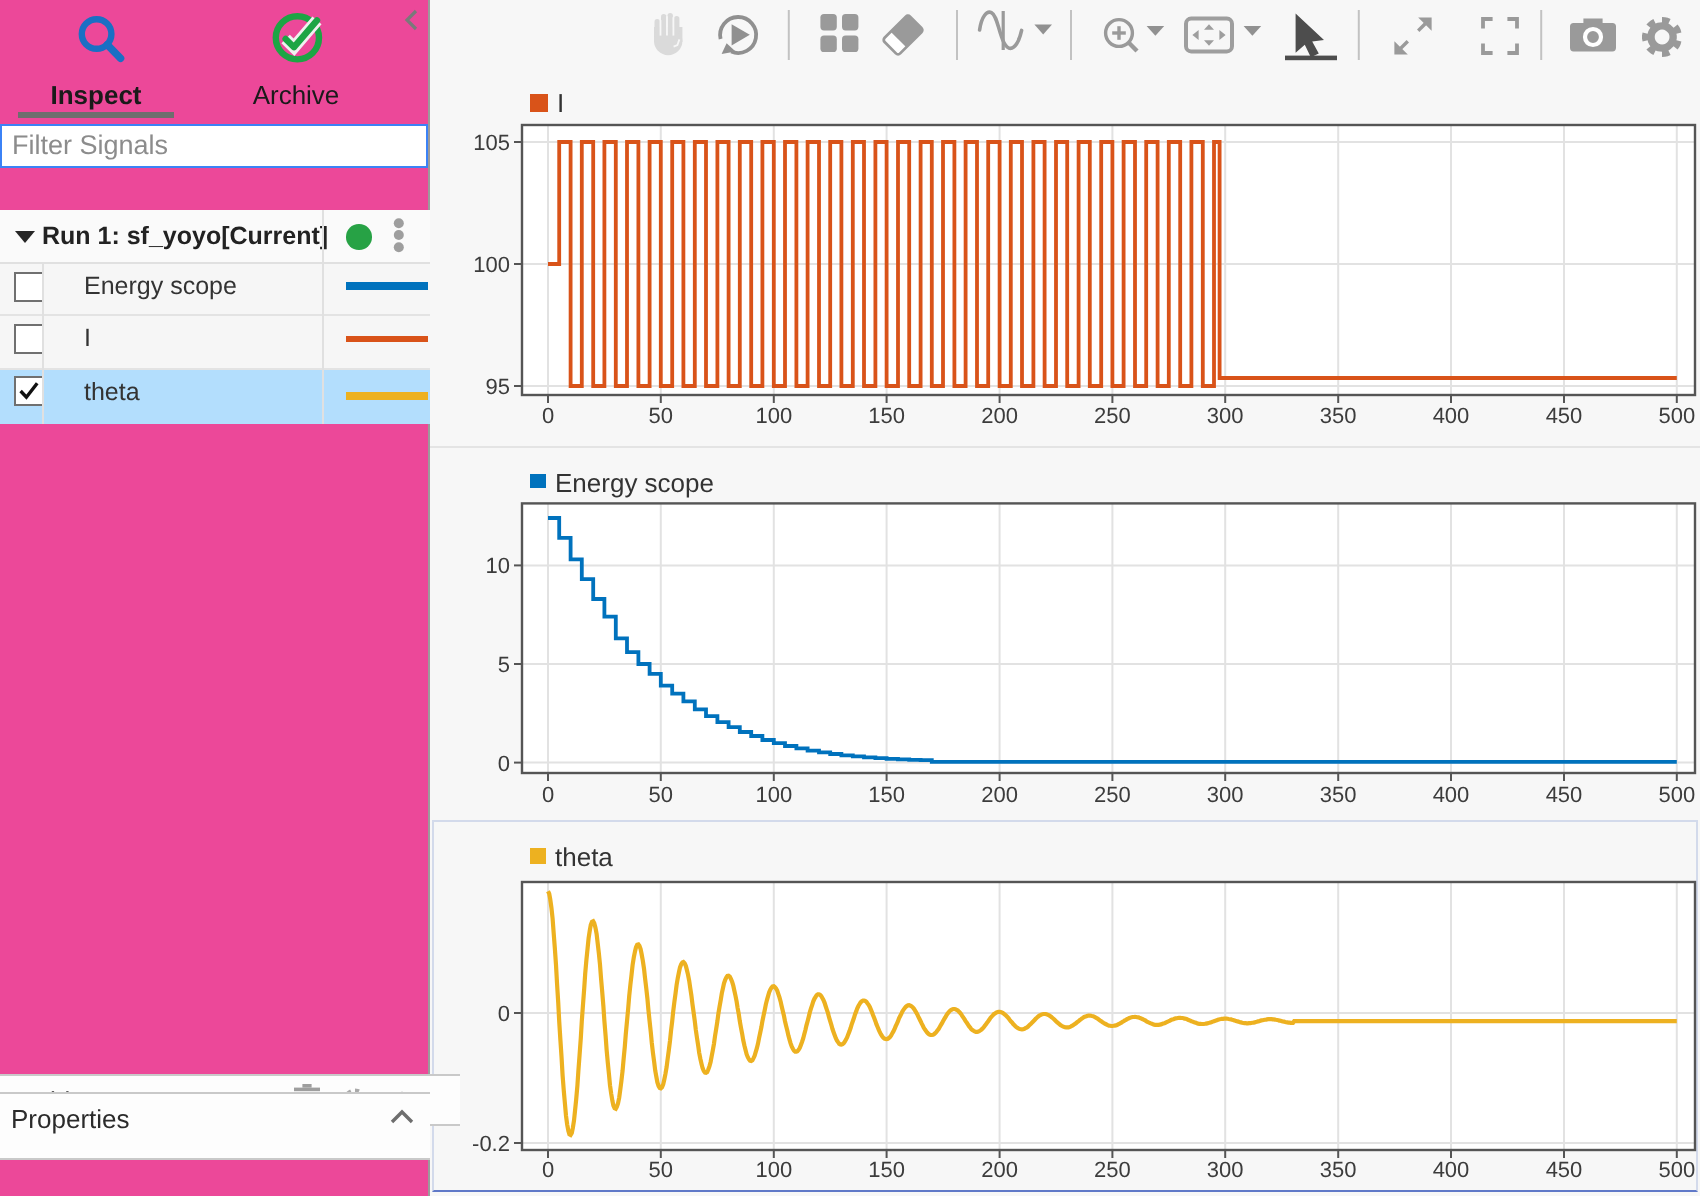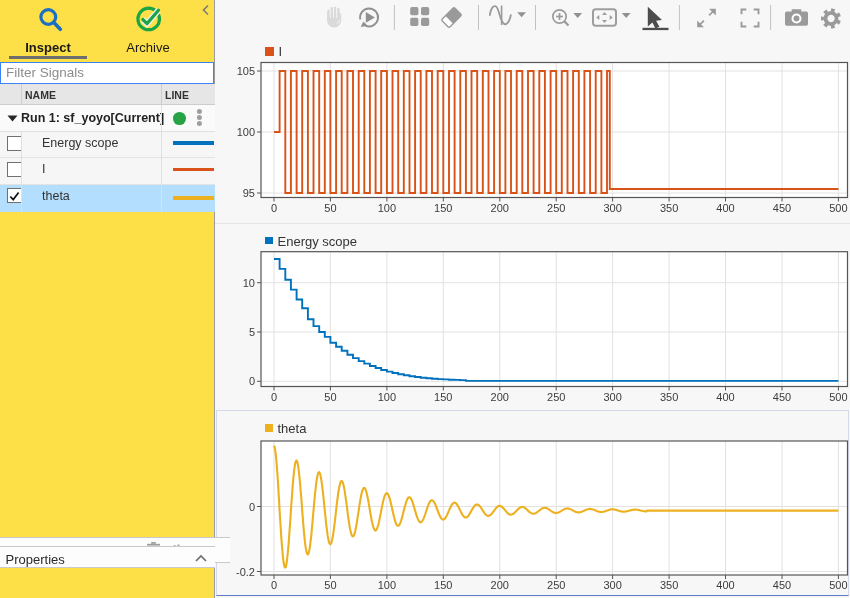--- a/index.html
+++ b/index.html
@@ -224,46 +224,40 @@
 <text x="255" y="575.5" font-size="11" fill="#3c3c3c" text-anchor="end" font-family="Liberation Sans, sans-serif">-0.2</text>
 </svg>
 
 <div style="position:absolute;left:264.5px;top:46.5px;width:9.5px;height:9.5px;background:#d95319"></div>
 <div style="position:absolute;left:278.5px;top:43.5px;font-size:13px;color:#333">I</div>
 <div style="position:absolute;left:265px;top:236.5px;width:7.5px;height:7.5px;background:#0072bd"></div>
 <div style="position:absolute;left:277.5px;top:233.5px;font-size:13px;color:#333">Energy scope</div>
 <div style="position:absolute;left:265px;top:423.5px;width:8px;height:8px;background:#edb120"></div>
 <div style="position:absolute;left:277.5px;top:420.5px;font-size:13px;color:#333">theta</div>
 
-<div style="position:absolute;left:0;top:0;width:215px;height:598px;background:#fde047;border-right:1px solid #9b9b9b;box-sizing:border-box">
+<div style="position:absolute;left:0;top:0;width:215px;height:598px;background:#ec4899;border-right:1px solid #9b9b9b;box-sizing:border-box">
 
   <svg style="position:absolute;left:37px;top:6px" width="26" height="26" viewBox="0 0 26 26">
     <circle cx="11.3" cy="11" r="7.4" fill="none" stroke="#1a6fc4" stroke-width="3.2"></circle>
     <line x1="16.6" y1="16.3" x2="23.3" y2="23.2" stroke="#1a6fc4" stroke-width="3.7" stroke-linecap="round"></line>
   </svg>
   <svg style="position:absolute;left:135.5px;top:5.5px" width="27" height="27" viewBox="0 0 27 27">
     <circle cx="12.7" cy="12.9" r="10.8" fill="none" stroke="#1ca544" stroke-width="3.2"></circle>
     <path d="M6.8 13.5 L11 17.6 L22.5 4.2" fill="none" stroke="#f0f0f0" stroke-width="6"></path>
     <path d="M6.8 13.5 L11 17.6 L22.5 4.2" fill="none" stroke="#1ca544" stroke-width="3.2" stroke-linecap="round" stroke-linejoin="round"></path>
   </svg>
   <div style="position:absolute;left:0px;top:40px;width:96px;text-align:center;font-size:13px;font-weight:bold;color:#1a1a1a">Inspect</div>
   <div style="position:absolute;left:100px;top:40px;width:96px;text-align:center;font-size:13px;color:#1a1a1a">Archive</div>
   <div style="position:absolute;left:9px;top:56px;width:78px;height:3px;background:#6e6e6e"></div>
   <svg style="position:absolute;left:200px;top:3.5px" width="12" height="12" viewBox="0 0 12 12">
     <path d="M8 1.5 L3.5 6 L8 10.5" fill="none" stroke="#7a7a7a" stroke-width="1.6"></path>
   </svg>
 
   <div style="position:absolute;left:0px;top:62px;width:214px;height:21.8px;background:#fff;border:1px solid #3b82f6;box-sizing:border-box;color:#8c8c8c;font-size:13.5px;line-height:20px;padding-left:5px">Filter Signals</div>
 
-  <div style="position:absolute;left:0;top:83.8px;width:215px;height:21.1px;background:#e6e6e6;border-bottom:1px solid #cdcdcd;box-sizing:border-box">
-    <div style="position:absolute;left:25px;top:5.2px;font-size:10.5px;font-weight:bold;color:#333">NAME</div>
-    <div style="position:absolute;left:165px;top:5.2px;font-size:10.5px;font-weight:bold;color:#333">LINE</div>
-    <div style="position:absolute;left:21px;top:0;width:1px;height:20px;background:#cdcdcd"></div>
-    <div style="position:absolute;left:161px;top:0;width:1px;height:20px;background:#cdcdcd"></div>
-  </div>
 
   <div style="position:absolute;left:0;top:104.9px;width:215px;height:27.3px;background:#fafafa;border-bottom:1px solid #e0e0e0;box-sizing:border-box">
     <svg style="position:absolute;left:7px;top:10.3px" width="11" height="7" viewBox="0 0 11 7">
         <path d="M0.5 0.5 L10.5 0.5 L5.5 6.5 Z" fill="#262626"></path>
       </svg>
     <div style="position:absolute;left:21px;top:6px;width:146px;font-size:12.5px;font-weight:bold;color:#222;white-space:nowrap;overflow:hidden">Run 1: sf_yoyo[Current]</div>
     <div style="position:absolute;left:173px;top:7.2px;width:12.8px;height:12.8px;border-radius:50%;background:#27a245"></div>
     <svg style="position:absolute;left:196px;top:4.6px" width="7" height="22" viewBox="0 0 7 22">
       <circle cx="3.4" cy="2.6" r="2.5" fill="#9e9e9e"></circle>
         <circle cx="3.4" cy="8.5" r="2.5" fill="#9e9e9e"></circle>
@@ -300,19 +294,19 @@
     </svg>
     <path>
     <svg style="position:absolute;left:171px;top:6px" width="13" height="13" viewBox="0 0 13 13">
           <path d="M6.5 0.3 L7.3 0.4 L8.1 0.5 L8.9 0.8 L8.2 2.3 L8.8 2.6 L9.2 2.9 L9.7 3.3 L10.9 2.1 L11.4 2.7 L11.9 3.4 L12.2 4.1 L10.7 4.8 L10.8 5.3 L11.0 5.9 L11.0 6.5 L12.7 6.5 L12.6 7.3 L12.5 8.1 L12.2 8.9 L10.7 8.2 L10.4 8.8 L10.1 9.2 L9.7 9.7 L10.9 10.9 L10.3 11.4 L9.6 11.9 L8.9 12.2 L8.2 10.7 L7.7 10.8 L7.1 11.0 L6.5 11.0 L6.5 12.7 L5.7 12.6 L4.9 12.5 L4.1 12.2 L4.8 10.7 L4.3 10.4 L3.8 10.1 L3.3 9.7 L2.1 10.9 L1.6 10.3 L1.1 9.6 L0.8 8.9 L2.3 8.2 L2.2 7.7 L2.0 7.1 L2.0 6.5 L0.3 6.5 L0.4 5.7 L0.5 4.9 L0.8 4.1 L2.3 4.8 L2.6 4.2 L2.9 3.8 L3.3 3.3 L2.1 2.1 L2.7 1.6 L3.4 1.1 L4.1 0.8 L4.8 2.3 L5.3 2.2 L5.9 2.0 L6.5 2.0 Z M6.5 4.4 a2.1 2.1 0 1 0 0.1 0 Z" fill="#a9a9a9" fill-rule="evenodd"></path>
         </svg>
     <svg style="position:absolute;left:195px;top:7px" width="12" height="9" viewBox="0 0 12 9">
           <path d="M1 7 L6 2 L11 7" fill="none" stroke="#6e6e6e" stroke-width="1.7"></path>
         </svg>
   </path></div>
 
-  <div style="position:absolute;left:0;top:546px;width:215px;height:22px;background:#fdfdfd;border-top:1px solid #c9c9c9;border-bottom:1px solid #c9c9c9;box-sizing:border-box">
+  <div style="position:absolute;left:0;top:546px;width:215px;height:34px;background:#fdfdfd;border-top:1px solid #c9c9c9;border-bottom:1px solid #c9c9c9;box-sizing:border-box">
     <div style="position:absolute;left:5.5px;top:4.5px;font-size:13px;color:#2b2b2b">Properties</div>
     <svg style="position:absolute;left:195px;top:7px" width="12" height="9" viewBox="0 0 12 9">
         <path d="M1 7 L6 2 L11 7" fill="none" stroke="#6e6e6e" stroke-width="1.7"></path>
       </svg>
   </div>
 </div>
 
 </body></html>

